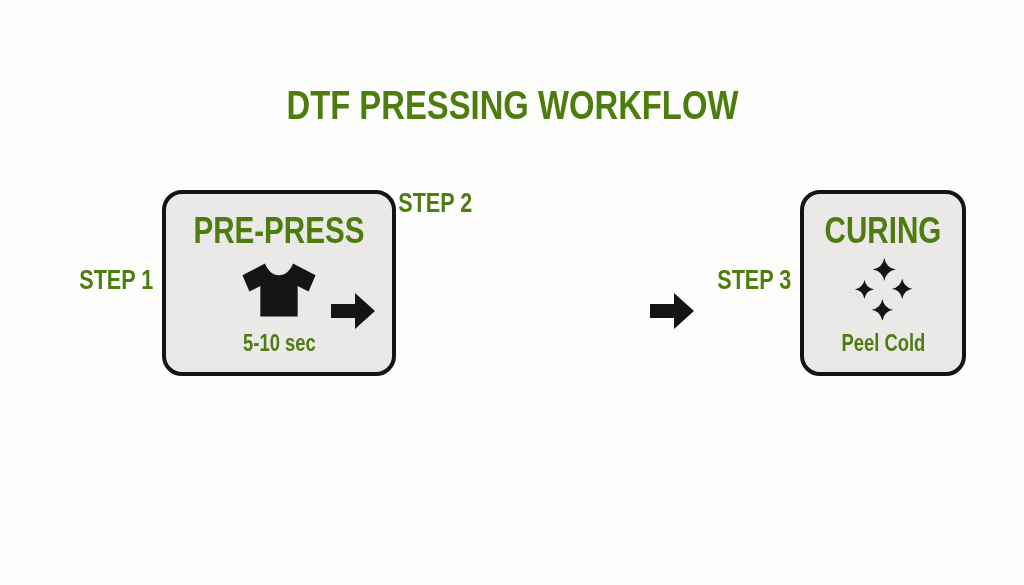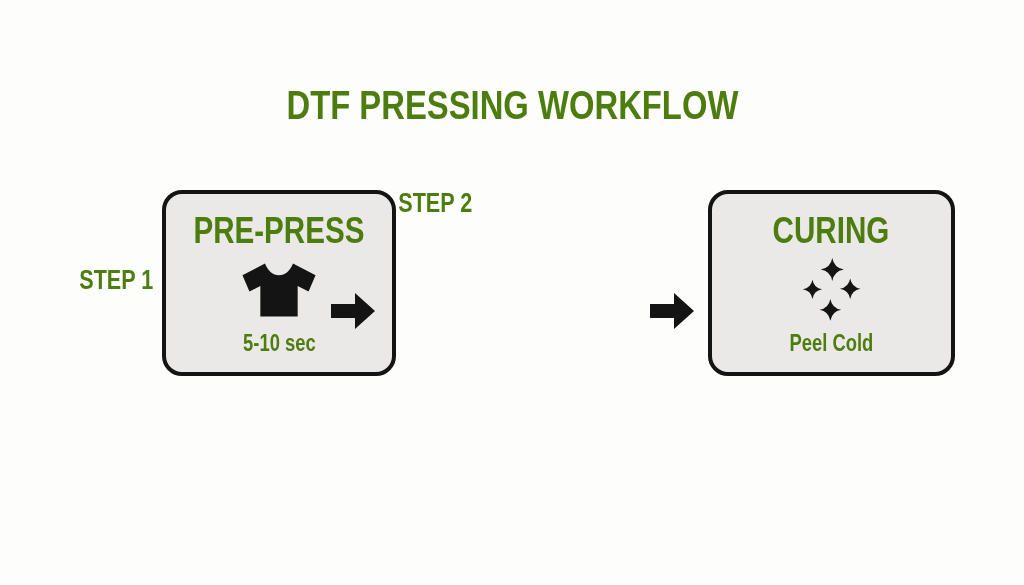--- a/index.html
+++ b/index.html
@@ -64,20 +64,21 @@
       <div class="step-label"><span class="cond">STEP 2</span></div>
     </div>
 
     <div class="connector">
       <svg width="44" height="40" viewBox="0 0 44 40" aria-hidden="true">
         <path class="ink" d="M0 13 H24 V2 L44 20 L24 38 V27 H0 Z"></path>
       </svg>
     </div>
 
     <div class="step">
+      <div class="step-label"><span class="cond">STEP 3</span></div>
       <div class="panel">
         <div class="panel-title"><span class="cond">CURING</span></div>
         <div class="icon-wrap">
           <svg width="64" height="70" viewBox="0 0 100 100" aria-hidden="true">
             <path class="ink" d="M52 0 Q54.7 15.3 70 18 Q54.7 20.7 52 36 Q49.3 20.7 34 18 Q49.3 15.3 52 0 Z"></path>
             <path class="ink" d="M21 34 Q23.3 46.8 36 49 Q23.3 51.2 21 64 Q18.7 51.2 6 49 Q18.7 46.8 21 34 Z"></path>
             <path class="ink" d="M80 32 Q82.4 45.6 96 48 Q82.4 50.4 80 64 Q77.6 50.4 64 48 Q77.6 45.6 80 32 Z"></path>
             <path class="ink" d="M49 64 Q51.6 78.4 66 81 Q51.6 83.6 49 98 Q46.4 83.6 32 81 Q46.4 78.4 49 64 Z"></path>
           </svg>
         </div>

